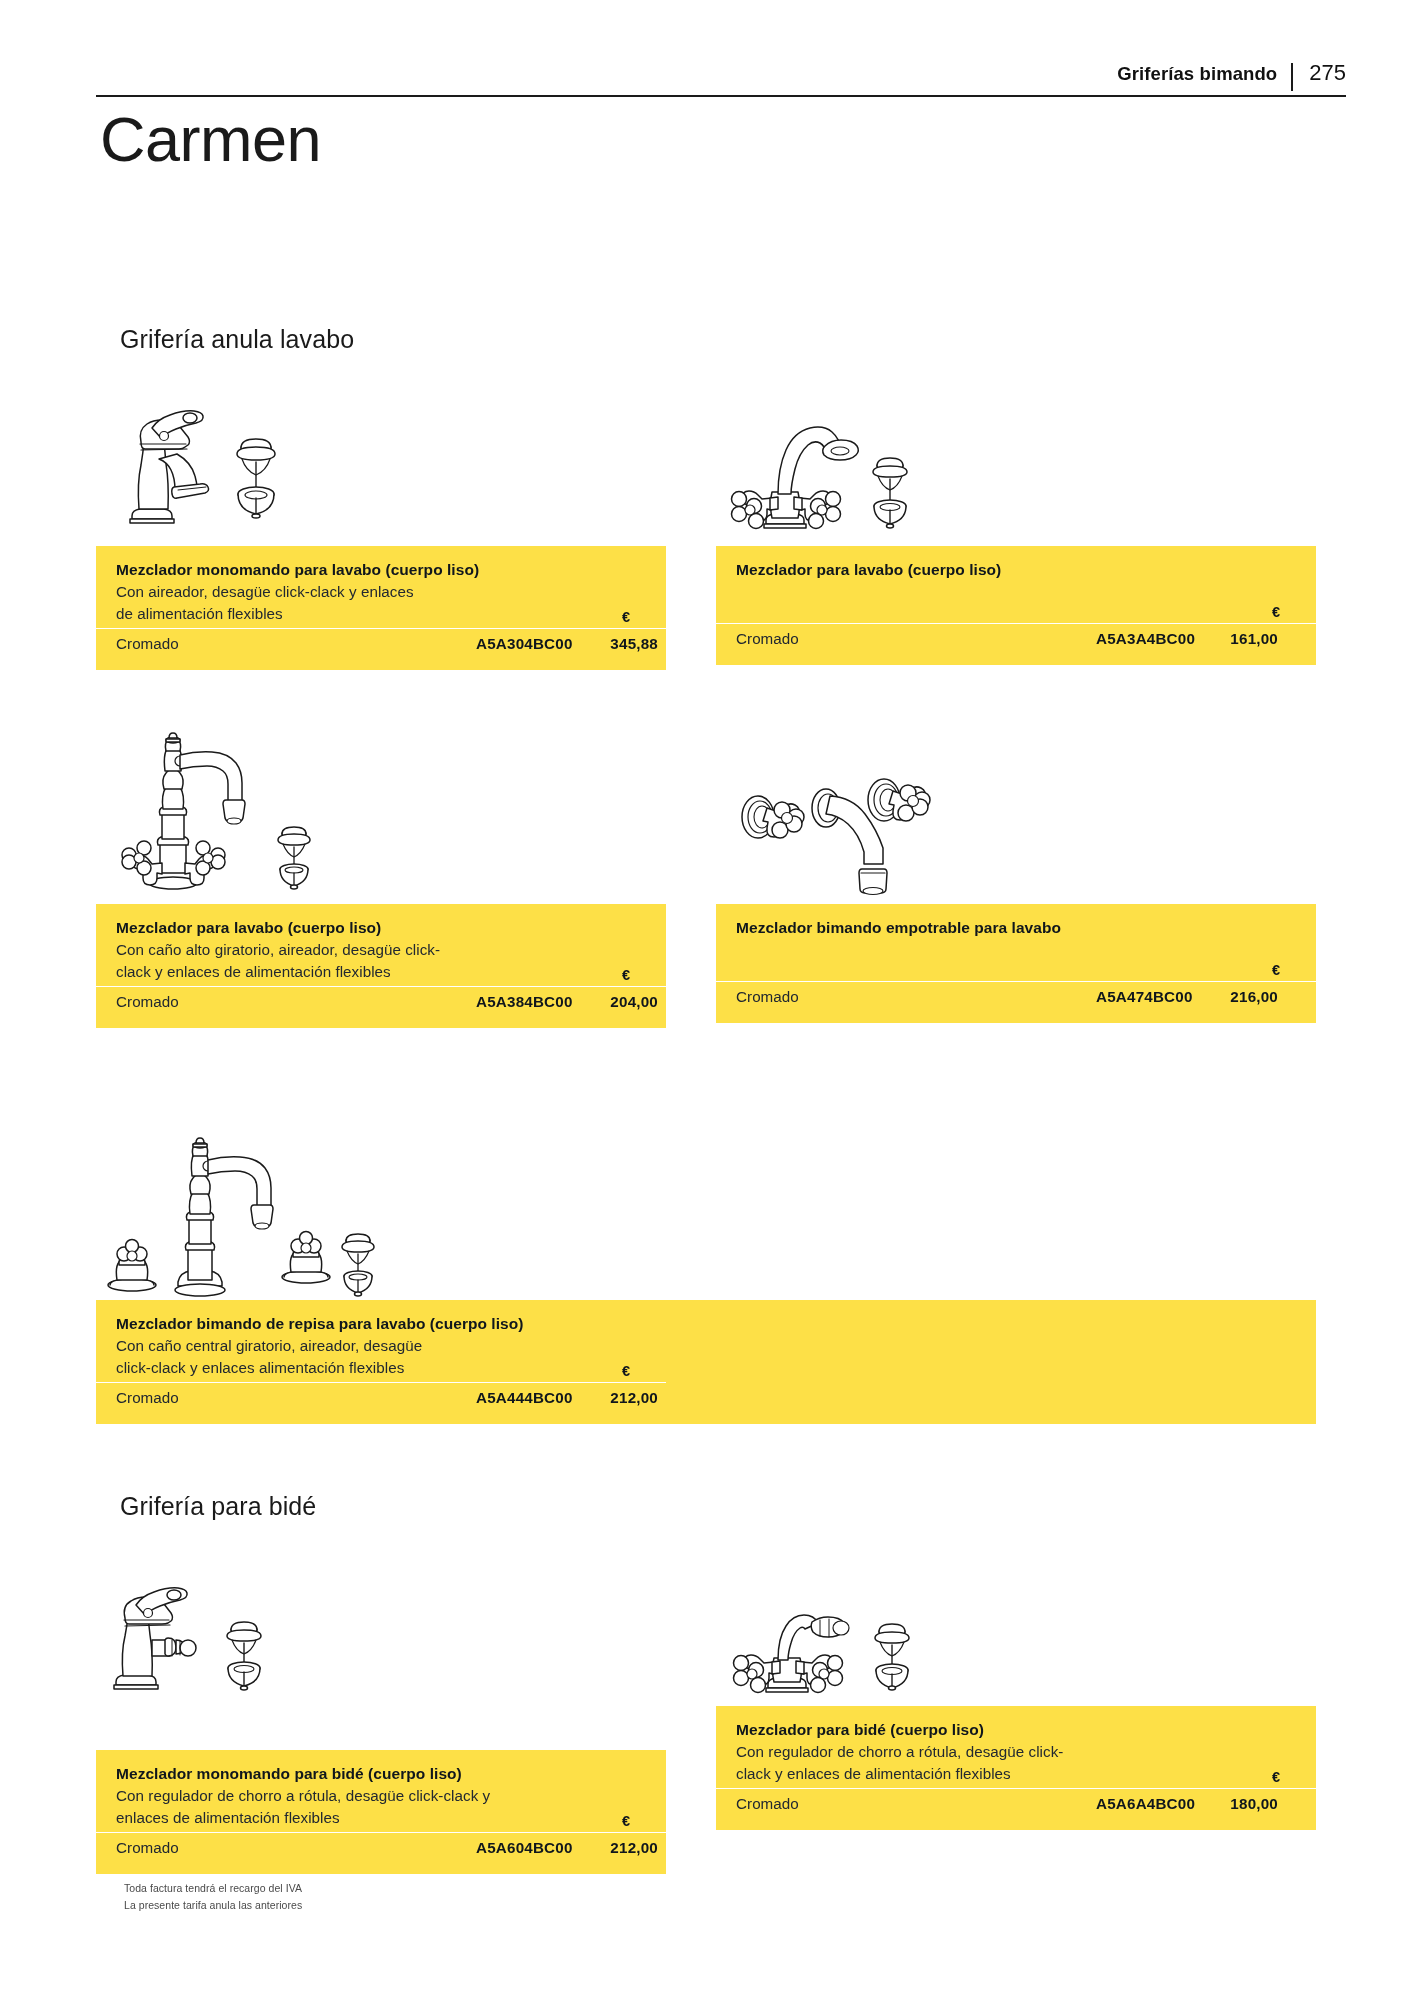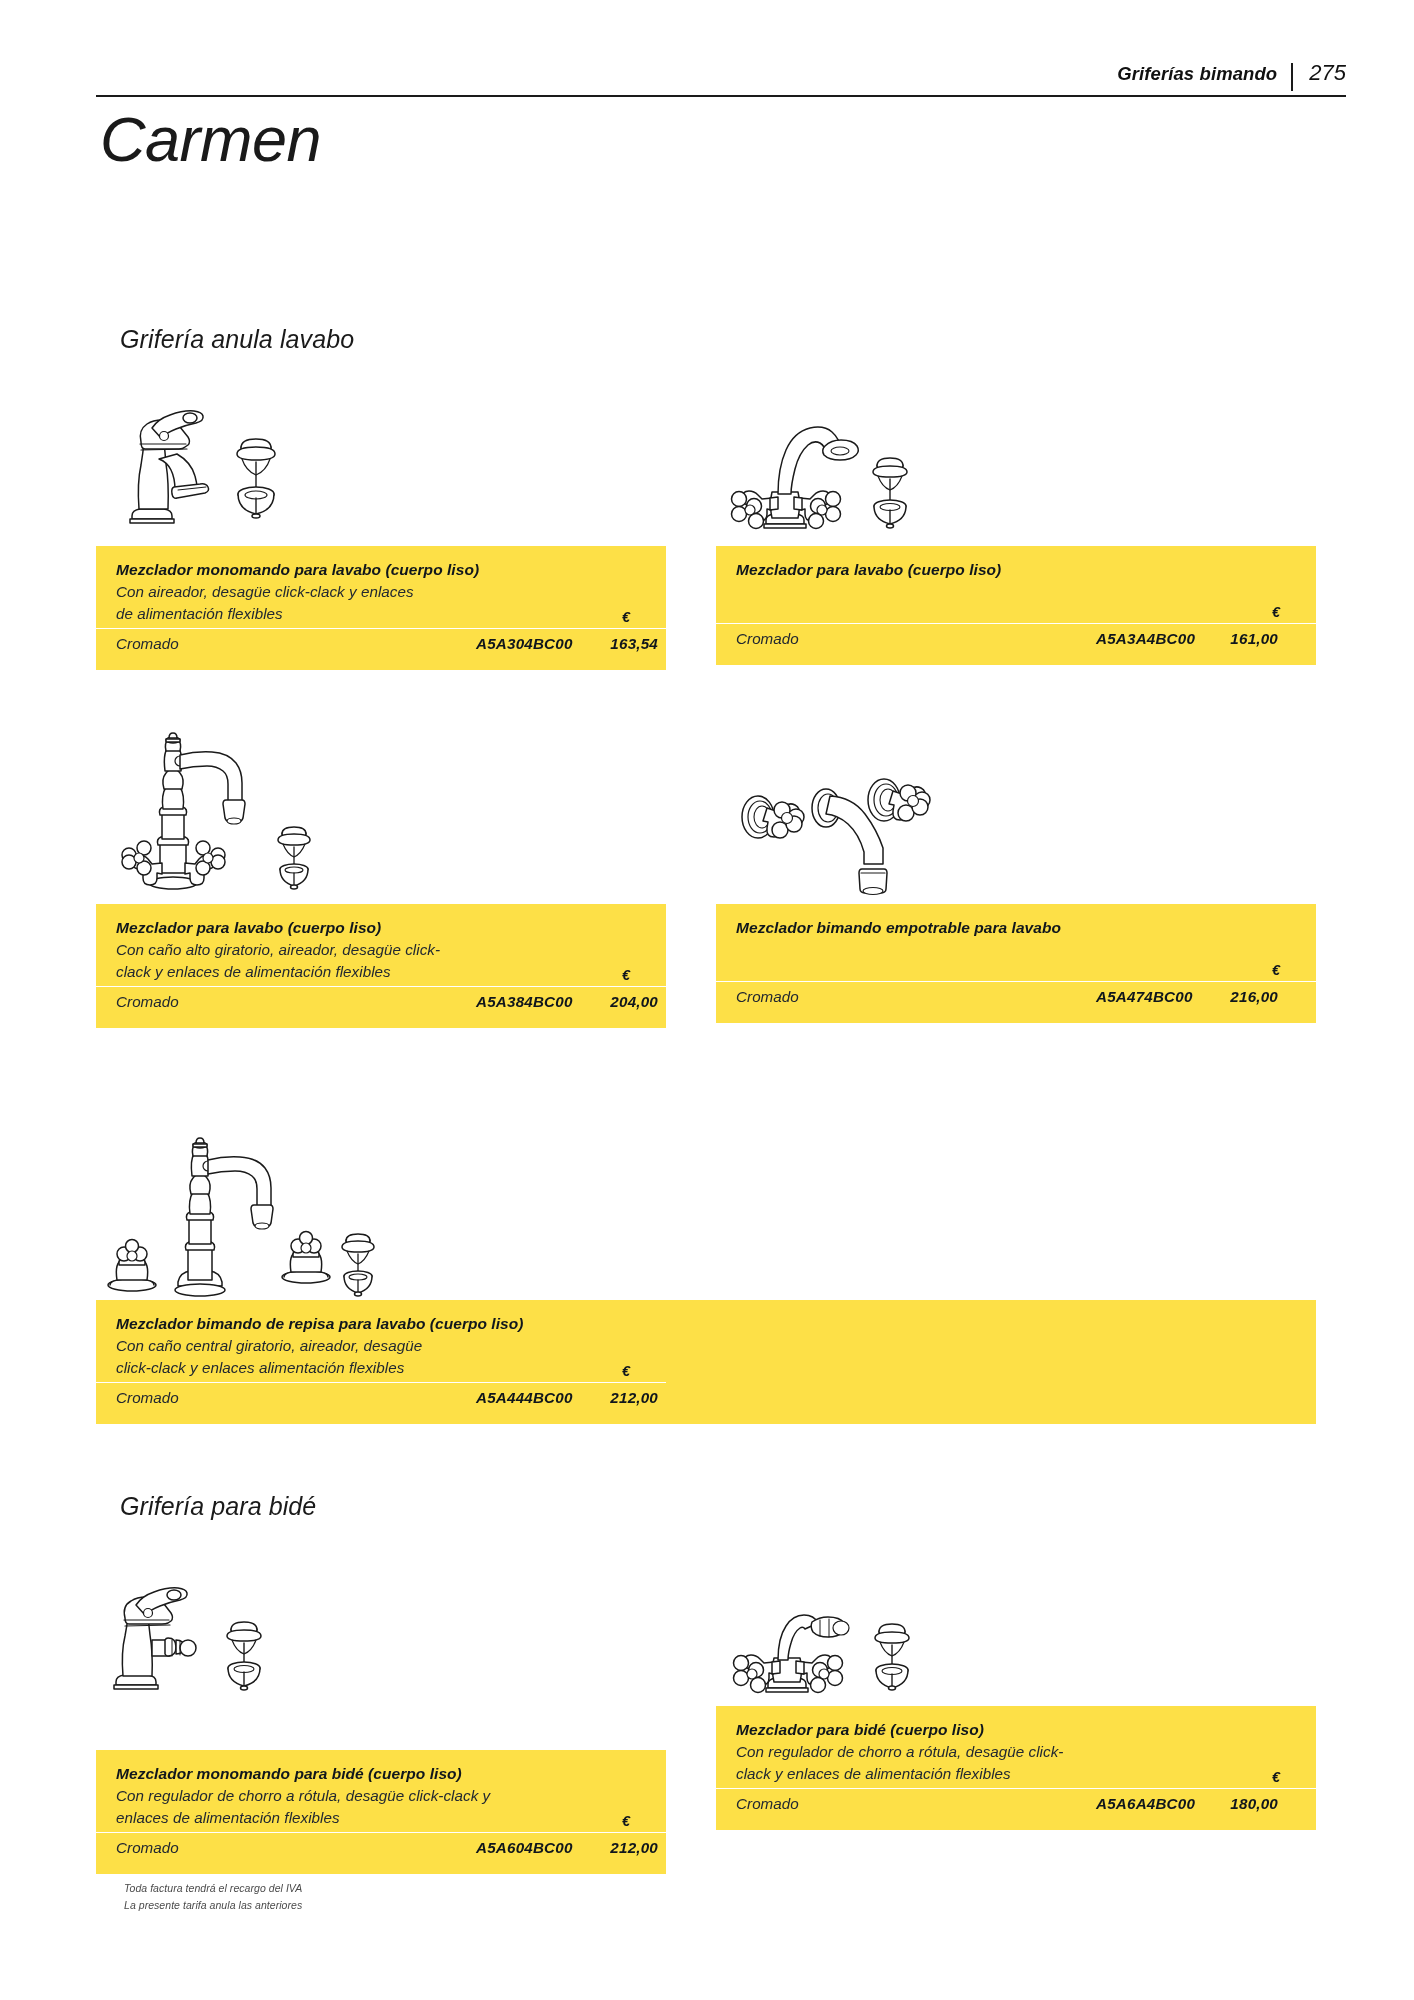--- a/index.html
+++ b/index.html
@@ -14,21 +14,20 @@
     color: #1a1a1a;
     position: relative;
     overflow: hidden;
   }
 
   .page {
     position: relative;
     width: 1414px;
     height: 2000px;
     box-sizing: border-box;
-    font-style: italic;
   }
 
   
   .header {
     position: absolute;
     left: 96px;
     top: 62px;
     width: 1250px;
     height: 40px;
   }
@@ -247,21 +246,21 @@
     <div class="info-top">
       <div class="info-title">Mezclador monomando para lavabo (cuerpo liso)</div>
       <div class="info-desc">Con aireador, desagüe click-clack y enlaces
 de alimentación flexibles</div>
       <div class="euro-sym euro-at-l" style="right:36px;">€</div>
     </div>
     <div class="info-sep"></div>
     <div class="info-row">
       <span class="finish">Cromado</span>
       <span class="ref ref-at-l">A5A304BC00</span>
-      <span class="price price-at-l">163,54</span>
+      <span class="price price-at-l">345,88</span>
     </div>
   </div>
 
   <div class="product-figure" style="left:712px; top:418px;">
     <svg width="210" height="115" viewBox="0 0 210 115">
       <g fill="#ffffff" stroke="#1a1a1a" stroke-width="1.5" stroke-linejoin="round" stroke-linecap="round">
 
         <path d="M54 102 q0 -5 8 -6 l22 0 q8 1 8 6 l0 4 -38 0 z"></path>
         <path d="M52 106 l42 0 0 4 -42 0 z"></path>
 

